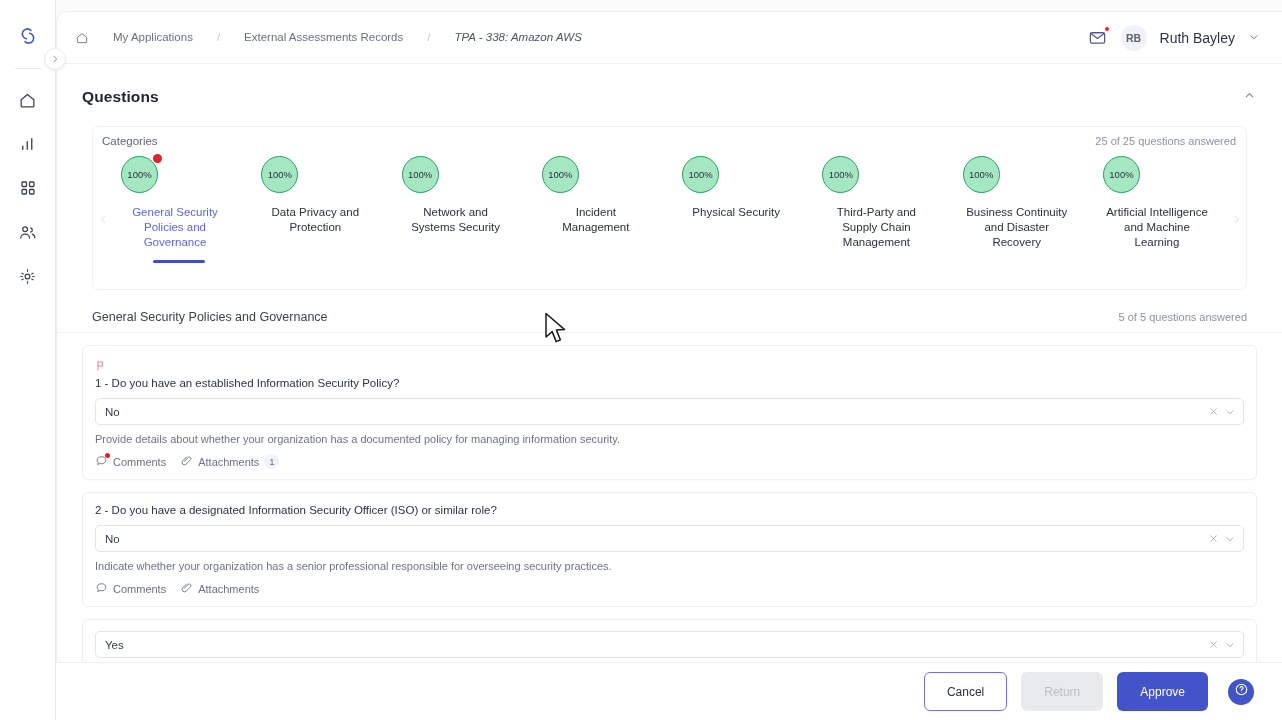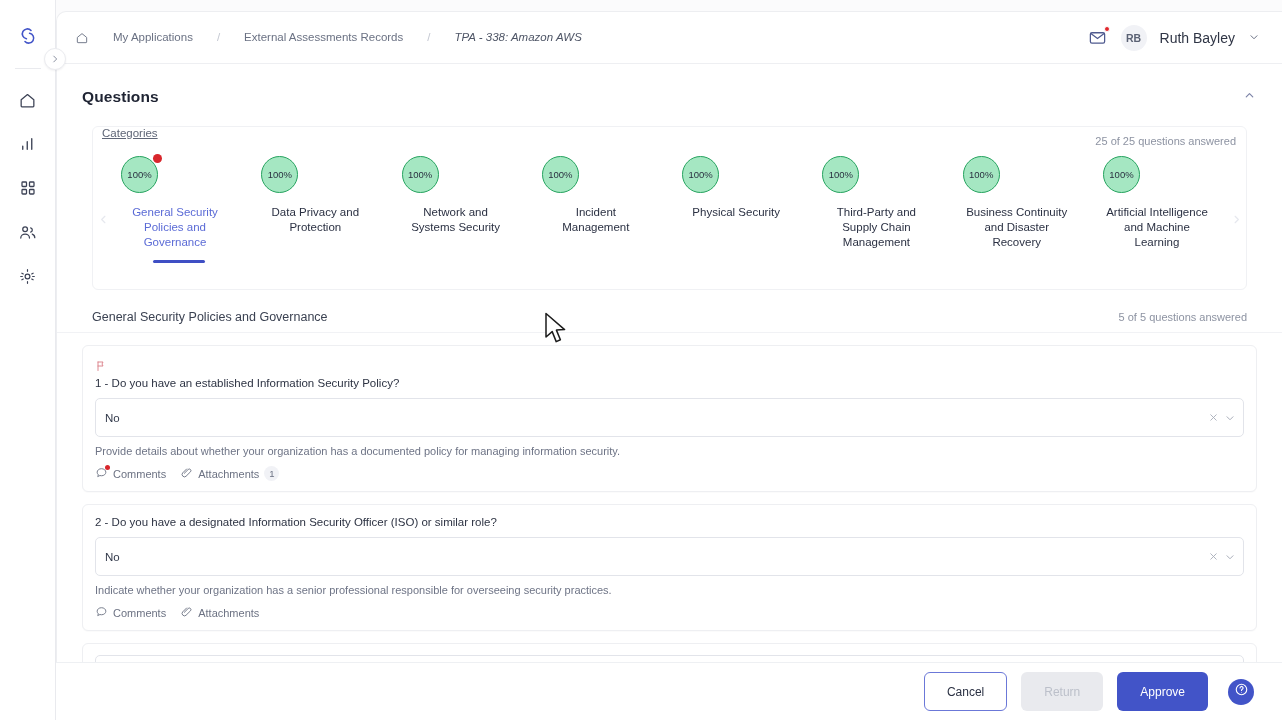--- a/index.html
+++ b/index.html
@@ -73,21 +73,21 @@
     padding:22px 22px 0 25px;
   }
   .qhead h1 { font-size:15.5px; color:#1f2433; font-weight:bold; letter-spacing:.1px; }
   .chev-btn { width:22px; height:22px; display:flex; align-items:center; justify-content:center; cursor:pointer; }
 
   
   .cats {
     margin:18px 35px 0 35px; border:1px solid #f0f1f4; border-radius:6px;
     background:#fff; position:relative; height:164px;
   }
-  .cats-label { position:absolute; left:9px; top:0; font-size:11.5px; color:#5f6677;text-decoration:underline; }
+  .cats-label { position:absolute; left:9px; top:8px; font-size:11.5px; color:#5f6677; }
   .cats-counter { position:absolute; right:10px; top:8px; font-size:11px; color:#8d93a2; }
 
   .carousel { position:absolute; left:0; right:0; top:22px; height:142px; display:flex; align-items:flex-start; }
   .car-arrow {
     width:20px; flex:0 0 20px; display:flex; align-items:center; justify-content:center;
     height:140px; cursor:pointer; color:#eceef2; font-size:15px;
   }
   .car-track { flex:1; display:flex; justify-content:space-between; padding:0 8px; }
   .cat {
     width:115px; display:flex; flex-direction:column; 
@@ -127,21 +127,21 @@
   
   .qlist { padding:12px 25px 0 25px; }
   .qcard {
     border:1px solid #eeeff2; border-radius:6px; background:#fff;
     padding:11px 12px 10px 12px; margin-bottom:12px;
     box-shadow:0 1px 1px rgba(16,24,40,.02);
   }
   .flagrow { height:20px; display:flex; align-items:center; }
   .qtext { font-size:11.5px; color:#2d3343; margin-bottom:9px; }
   .select {
-    height:39px; border:1px solid #e2e4ea; border-radius:5px;
+    height:27px; border:1px solid #e2e4ea; border-radius:5px;
     display:flex; align-items:center; padding:0 7px 0 9px;
     font-size:11.5px; color:#343b4c; background:#fff; cursor:pointer;
   }
   .select .val { flex:1; }
   .select .ctrl { display:flex; align-items:center; gap:5px; color:#a9aeba; }
   .select .ctrl span { cursor:pointer; display:flex; align-items:center; }
   .hint { font-size:11px; color:#6e7486; margin-top:8px; }
   .metarow { display:flex; align-items:center; gap:14px; margin-top:9px; }
   .meta { display:flex; align-items:center; gap:5px; font-size:11px; color:#6c7283; cursor:pointer; position:relative; }
   .meta .mdot {

